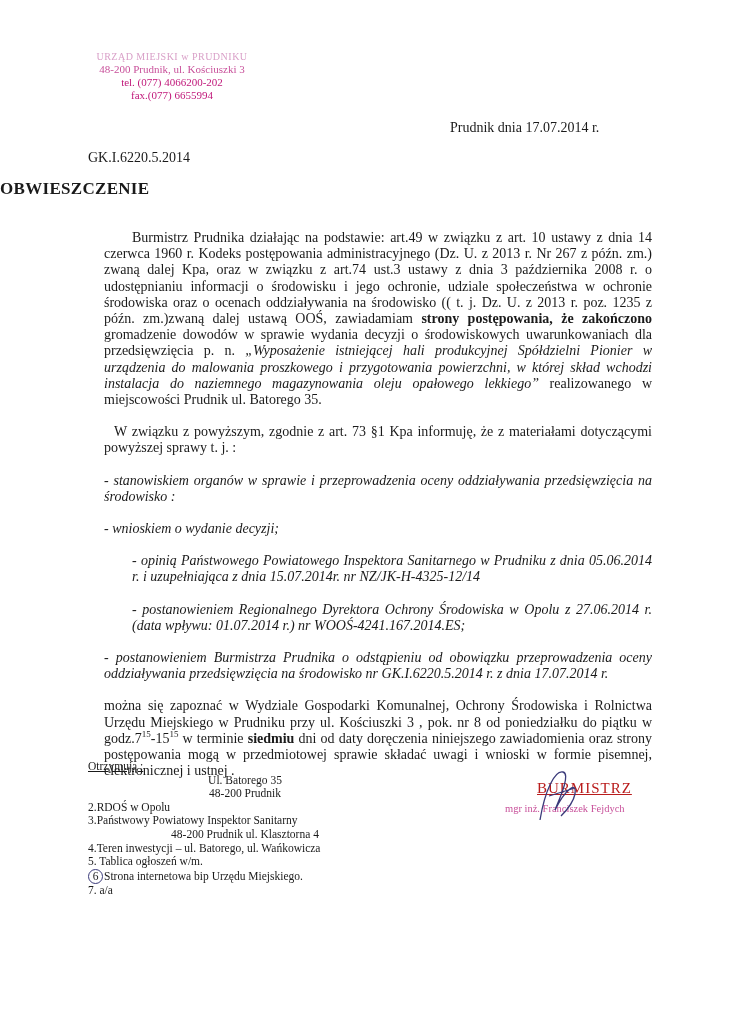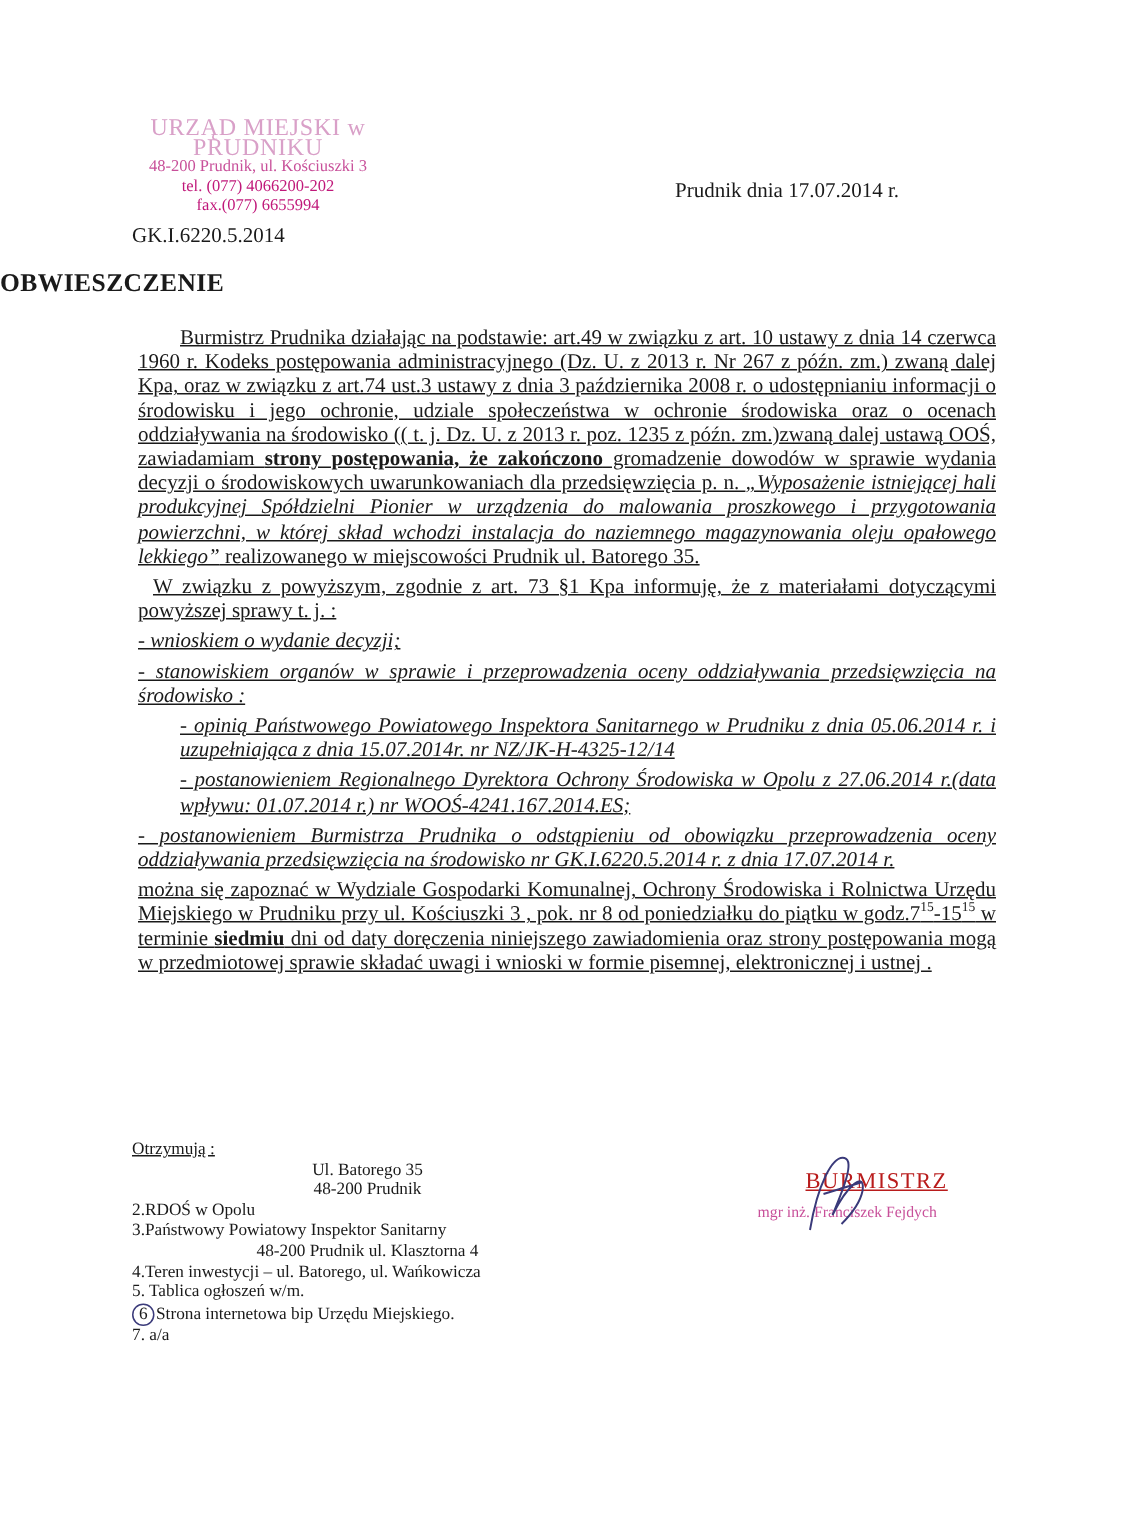--- a/index.html
+++ b/index.html
@@ -1,30 +1,30 @@
 <!DOCTYPE html>
 <html><head>
 <meta charset="utf-8">
 <style>
   html, body { margin:0; padding:0; background:#ffffff; }
   body { width:749px; height:1024px; position:relative; overflow:hidden;
          font-family:"Liberation Serif", serif; color:#1a1a1a; }
   .stamp { position:absolute; left:62px; top:50px; width:220px; text-align:center;
            font-family:"Liberation Serif", serif; line-height:13px; }
-  .stamp .l1 { color:#d9a0c8; font-size:16px; letter-spacing:0.5px;margin-top:29px; }
+  .stamp .l1 { color:#d9a0c8; font-size:10px; letter-spacing:0.5px; }
   .stamp .l2 { color:#c8509a; font-size:11px; }
   .stamp .l3 { color:#c0187a; font-size:11px; }
   .stamp .l4 { color:#c0187a; font-size:11px; }
   .date { position:absolute; left:450px; top:120px; font-size:14px; }
   .ref { position:absolute; left:88px; top:150px; font-size:14px; }
   .title { position:absolute; left:0; width:749px; top:179px; text-align:left;
            font-size:17px; font-weight:bold; letter-spacing:0.3px; }
   .body { position:absolute; left:88px; top:214px; width:580px; font-size:14px;
           line-height:16.2px; text-align:justify; }
-  .body p { margin:4px;text-decoration:underline; }
+  .body p { margin:16px; }
   .indent { text-indent:28px; }
   .indent-s { text-indent:10px; }
   .pad { padding-left:28px; }
   .i { font-style:italic; }
   .b { font-weight:bold; }
   sup { font-size:9px; line-height:0; }
   .recip { position:absolute; left:88px; top:760px; width:300px; font-size:11.5px;
            line-height:13.6px; }
   .recip div { white-space:nowrap; }
   .recip .head { text-decoration:underline; }
@@ -46,22 +46,22 @@
   <div class="l4">fax.(077) 6655994</div>
 </div>
 
 <div class="date">Prudnik dnia   17.07.2014 r.</div>
 <div class="ref">GK.I.6220.5.2014</div>
 <div class="title">OBWIESZCZENIE</div>
 
 <div class="body">
   <p class="indent"><span>Burmistrz Prudnika  działając na podstawie: art.49 w związku z art. 10  ustawy z dnia 14 czerwca 1960 r. Kodeks postępowania administracyjnego (Dz. U. z 2013 r. Nr 267 z późn. zm.) zwaną dalej Kpa,  oraz w związku z art.74 ust.3 ustawy z dnia 3 października 2008 r. o udostępnianiu informacji o środowisku i jego ochronie, udziale społeczeństwa w ochronie środowiska oraz o ocenach oddziaływania na środowisko (( t. j. Dz. U. z 2013 r. poz. 1235 z późn. zm.)zwaną dalej ustawą OOŚ, zawiadamiam </span><span class="b">strony postępowania, że zakończono</span><span> gromadzenie dowodów w sprawie wydania decyzji o środowiskowych uwarunkowaniach dla przedsięwzięcia p. n. </span><span class="i">„Wyposażenie istniejącej hali produkcyjnej Spółdzielni Pionier w urządzenia do malowania proszkowego i przygotowania powierzchni, w której skład wchodzi instalacja do naziemnego magazynowania oleju opałowego lekkiego”</span><span> realizowanego w miejscowości  Prudnik ul. Batorego 35.</span></p>
   <p class="indent-s">W  związku   z  powyższym,  zgodnie  z  art.  73  §1  Kpa  informuję,  że  z  materiałami dotyczącymi powyższej sprawy t. j. :</p>
+  <p class="i">- stanowiskiem  organów w sprawie i przeprowadzenia oceny oddziaływania przedsięwzięcia na środowisko :</p>
   <p class="i">- wnioskiem o wydanie decyzji;</p>
-  <p class="i">- stanowiskiem  organów w sprawie i przeprowadzenia oceny oddziaływania przedsięwzięcia na środowisko :</p>
   <p class="i pad">- opinią Państwowego Powiatowego Inspektora Sanitarnego w Prudniku z dnia 05.06.2014 r.   i uzupełniająca  z dnia 15.07.2014r. nr NZ/JK-H-4325-12/14</p>
   <p class="i pad">- postanowieniem Regionalnego Dyrektora Ochrony Środowiska w Opolu z 27.06.2014 r.(data wpływu: 01.07.2014 r.)  nr WOOŚ-4241.167.2014.ES;</p>
   <p class="i">- postanowieniem Burmistrza Prudnika o odstąpieniu od  obowiązku przeprowadzenia oceny oddziaływania przedsięwzięcia na środowisko nr GK.I.6220.5.2014 r. z dnia 17.07.2014 r.</p>
   <p><span>można się zapoznać w Wydziale Gospodarki Komunalnej, Ochrony Środowiska i Rolnictwa Urzędu Miejskiego w Prudniku przy ul. Kościuszki 3 , pok. nr 8 od poniedziałku do piątku w godz.7</span><sup>15</sup><span>-15</span><sup>15</sup><span> w terminie </span><span class="b">siedmiu</span><span> dni od daty doręczenia niniejszego zawiadomienia oraz strony postępowania mogą  w przedmiotowej sprawie  składać uwagi i wnioski w formie pisemnej, elektronicznej i ustnej .</span></p>
 </div>
 
 <div class="recip">
   <div class="head">Otrzymują :</div>
   <div class="sub">Ul. Batorego 35</div>
   <div class="sub">48-200 Prudnik</div>

